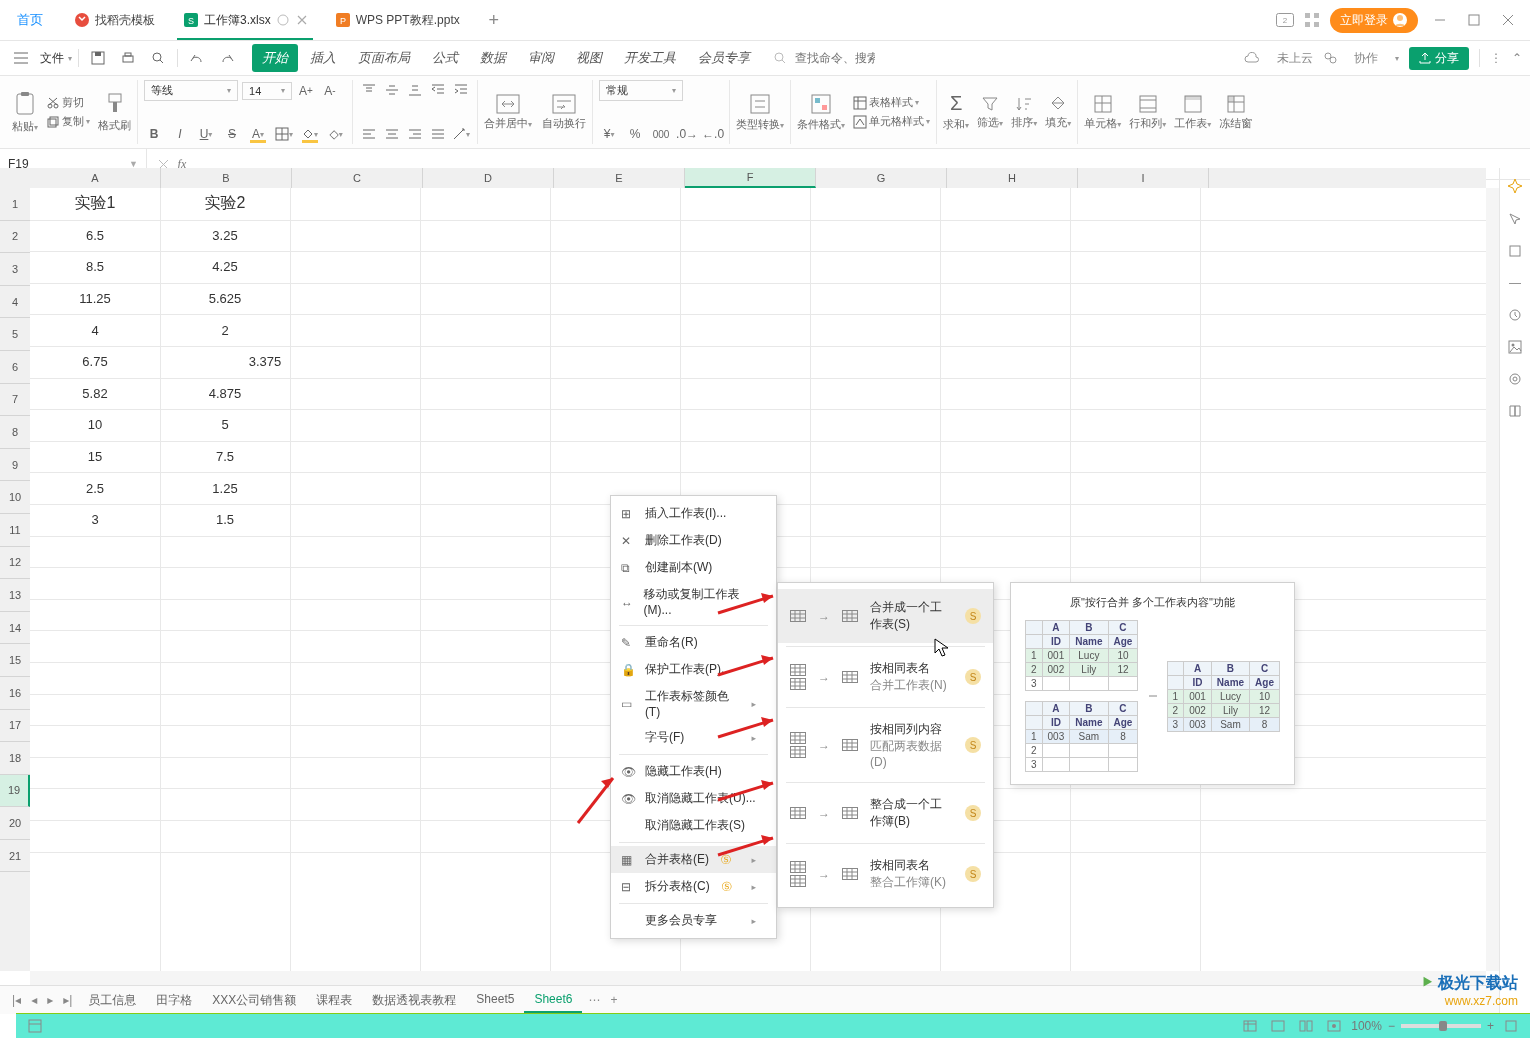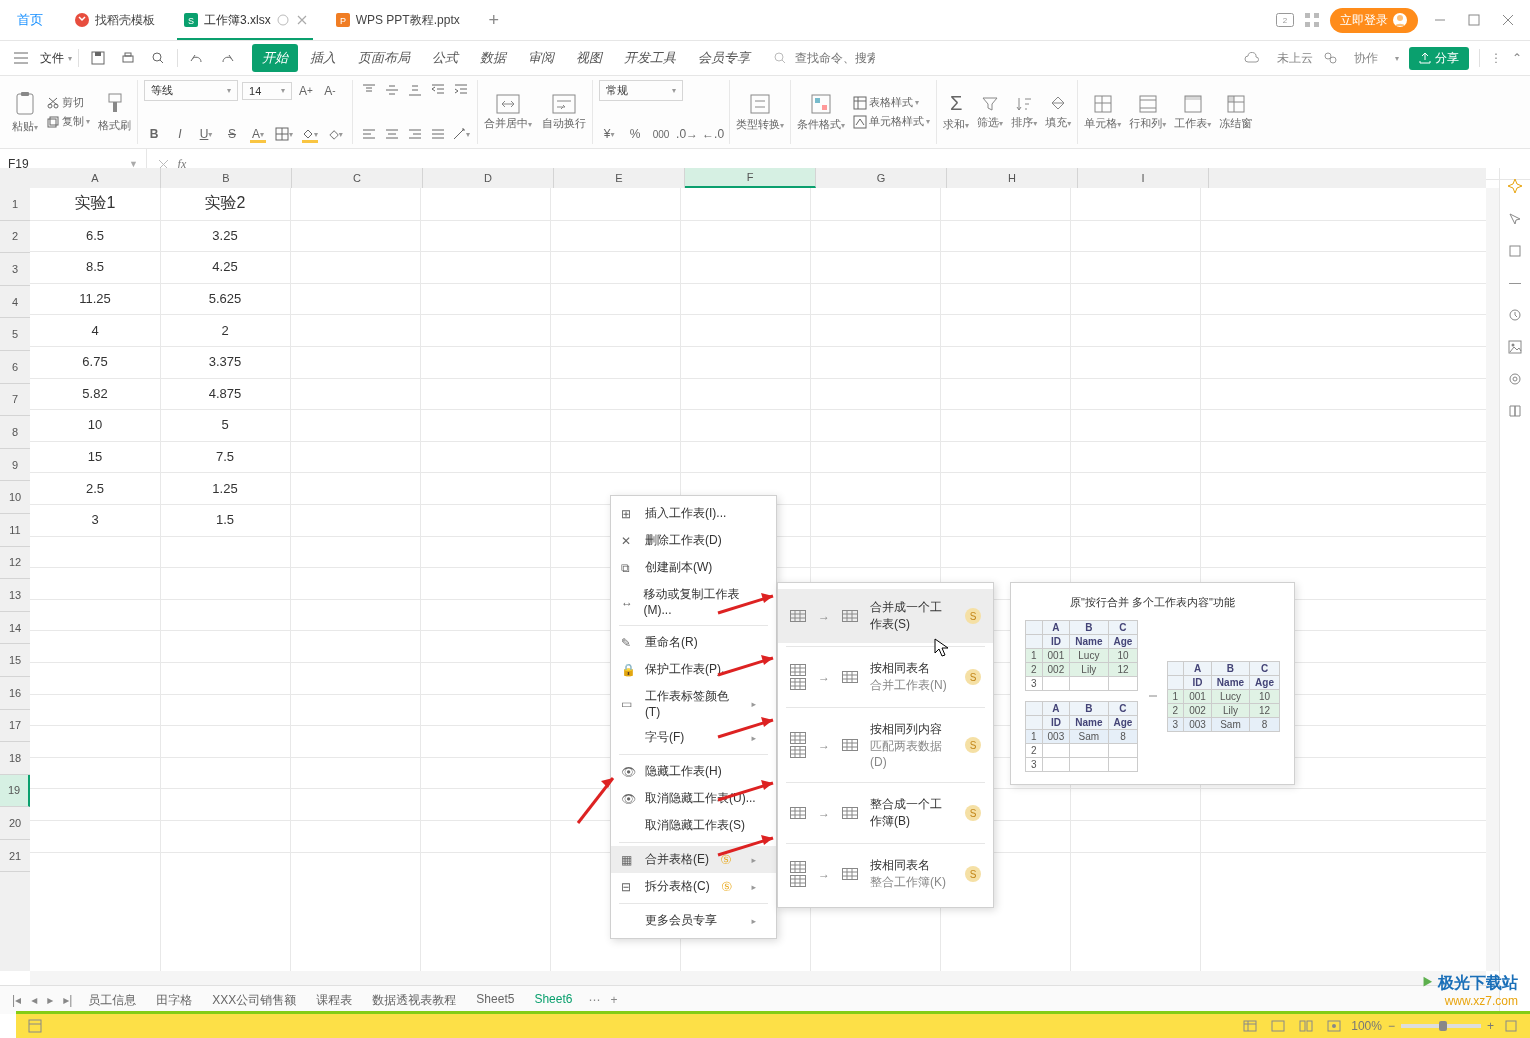--- a/index.html
+++ b/index.html
@@ -57,21 +57,21 @@
 .gridline-v{position:absolute;top:0;bottom:0;width:1px;background:#e8e8e8;}
 .gridline-h{position:absolute;left:0;right:0;height:1px;background:#e8e8e8;}
 .cell{position:absolute;display:flex;align-items:center;justify-content:center;color:#333;font-size:13px;}
 .active-cell{position:absolute;border:2px solid #0aa06e;pointer-events:none;}
 .scroll-v{position:absolute;top:20px;right:0;bottom:14px;width:14px;background:#f5f5f5;}
 .scroll-h{position:absolute;bottom:0;left:30px;right:14px;height:14px;background:#f5f5f5;}
 .sheet-tabs{height:28px;border-top:1px solid #e0e0e0;display:flex;align-items:center;padding:0 8px;background:#fafafa;gap:2px;}
 .sheet-tabs .nav{color:#888;cursor:pointer;padding:0 4px;}
 .sheet-tab{padding:4px 10px;color:#666;cursor:pointer;}
 .sheet-tab.active{color:#0aa06e;border-bottom:2px solid #0aa06e;}
-.statusbar{position:absolute;bottom:0;left:16px;right:0;height:24px;border-top:3px solid #84cc16;display:flex;align-items:center;padding:0 8px;background:#fde047;}
+.statusbar{position:absolute;bottom:0;left:16px;right:0;height:24px;border-top:1px solid #84cc16;display:flex;align-items:center;padding:0 8px;background:#5eead4;}
 .statusbar .ico{color:#888;cursor:pointer;width:22px;display:flex;justify-content:center;}
 .statusbar .right{margin-left:auto;display:flex;align-items:center;gap:6px;color:#777;}
 .side-panel{position:absolute;right:0;top:168px;bottom:24px;width:30px;border-left:1px solid #e6e6e6;display:flex;flex-direction:column;align-items:center;gap:18px;padding-top:10px;color:#888;}
 .side-panel .ico{cursor:pointer;}
 .ctx-menu{position:absolute;background:#fff;border:1px solid #d0d0d0;box-shadow:2px 2px 8px rgba(0,0,0,.15);padding:4px 0;font-size:12px;}
 .ctx-item{display:flex;align-items:center;padding:5px 20px 5px 10px;gap:8px;color:#333;cursor:pointer;}
 .ctx-item:hover,.ctx-item.hover{background:#ededed;}
 .ctx-item .ico{width:16px;color:#666;}
 .ctx-sep{height:1px;background:#e6e6e6;margin:3px 8px;}
 .ctx-item .arrow-r{margin-left:auto;color:#999;font-size:9px;}
@@ -608,21 +608,21 @@
         <div class="cell" style="left: 130px; top: 0px; width: 130px; height: 31.6px; font-size: 16px;">实验2</div>
         <div class="cell" style="left: 0px; top: 31.6px; width: 130px; height: 31.6px;">6.5</div>
         <div class="cell" style="left: 130px; top: 31.6px; width: 130px; height: 31.6px;">3.25</div>
         <div class="cell" style="left: 0px; top: 63.2px; width: 130px; height: 31.6px;">8.5</div>
         <div class="cell" style="left: 130px; top: 63.2px; width: 130px; height: 31.6px;">4.25</div>
         <div class="cell" style="left: 0px; top: 94.8px; width: 130px; height: 31.6px;">11.25</div>
         <div class="cell" style="left: 130px; top: 94.8px; width: 130px; height: 31.6px;">5.625</div>
         <div class="cell" style="left: 0px; top: 126.4px; width: 130px; height: 31.6px;">4</div>
         <div class="cell" style="left: 130px; top: 126.4px; width: 130px; height: 31.6px;">2</div>
         <div class="cell" style="left: 0px; top: 158px; width: 130px; height: 31.6px;">6.75</div>
-        <div class="cell" style="left: 130px; top: 158px; width: 130px; height: 31.6px;">3.375</div>
+        <div class="cell" style="left: 130px; top: 158px; width: 130px; height: 31.6px; padding-left: 40px;">3.375</div>
         <div class="cell" style="left: 0px; top: 189.6px; width: 130px; height: 31.6px;">5.82</div>
         <div class="cell" style="left: 130px; top: 189.6px; width: 130px; height: 31.6px;">4.875</div>
         <div class="cell" style="left: 0px; top: 221.2px; width: 130px; height: 31.6px;">10</div>
         <div class="cell" style="left: 130px; top: 221.2px; width: 130px; height: 31.6px;">5</div>
         <div class="cell" style="left: 0px; top: 252.8px; width: 130px; height: 31.6px;">15</div>
         <div class="cell" style="left: 130px; top: 252.8px; width: 130px; height: 31.6px;">7.5</div>
         <div class="cell" style="left: 0px; top: 284.4px; width: 130px; height: 31.6px;">2.5</div>
         <div class="cell" style="left: 130px; top: 284.4px; width: 130px; height: 31.6px;">1.25</div>
         <div class="cell" style="left: 0px; top: 316px; width: 130px; height: 31.6px;">3</div>
         <div class="cell" style="left: 130px; top: 316px; width: 130px; height: 31.6px;">1.5</div>

